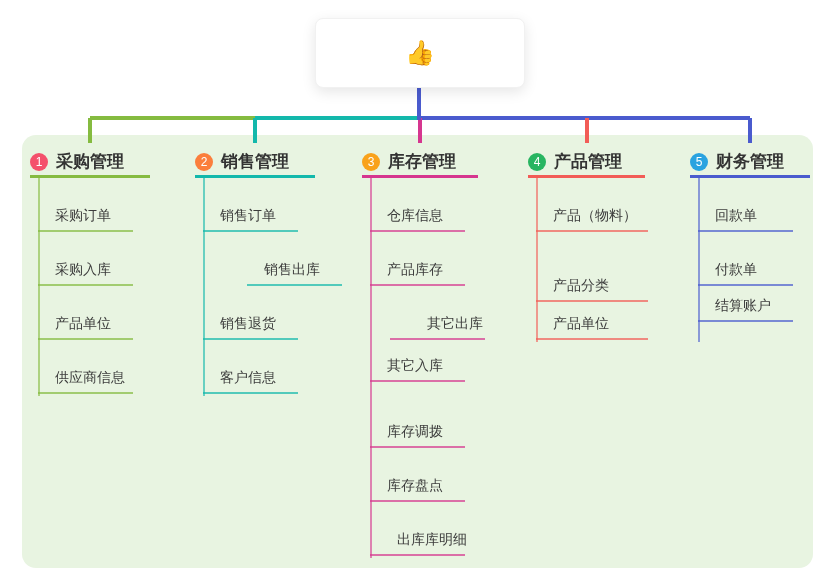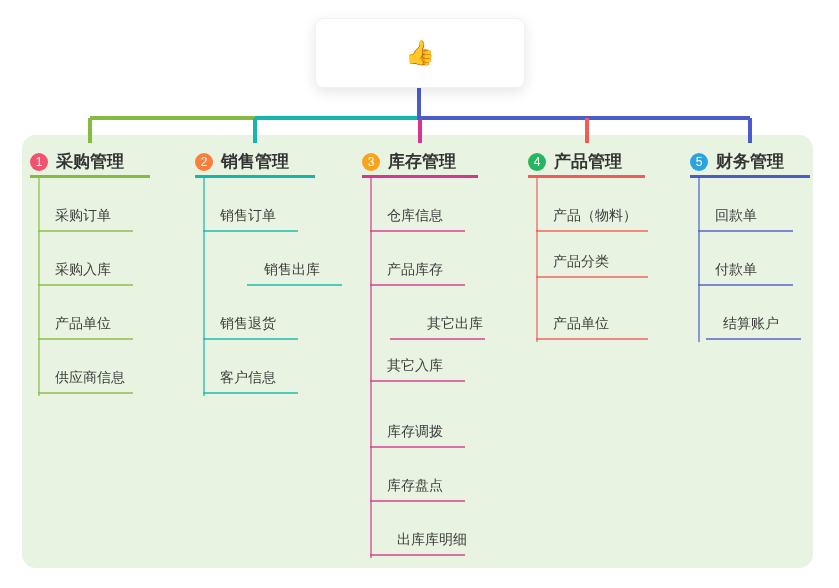--- a/index.html
+++ b/index.html
@@ -135,24 +135,24 @@
       <div class="leaf" style="left: 370px; top: 356px; width: 95px; border-bottom-color: rgba(214, 54, 143, 0.7);">其它入库</div>
       <div class="leaf" style="left: 370px; top: 422px; width: 95px; border-bottom-color: rgba(214, 54, 143, 0.7);">库存调拨</div>
       <div class="leaf" style="left: 370px; top: 476px; width: 95px; border-bottom-color: rgba(214, 54, 143, 0.7);">库存盘点</div>
       <div class="leaf" style="left: 370px; top: 530px; width: 95px; border-bottom-color: rgba(214, 54, 143, 0.7); padding-left: 27px;">出库库明细</div>
       <div class="branch-header" style="left: 528px; top: 150px; width: 117px; border-bottom-color: rgb(242, 92, 87);">
         <div class="badge" style="background: rgb(40, 181, 97);">4</div>
         <div class="btext">产品管理</div>
       </div>
       <div class="trunk" style="left: 536px; top: 178px; height: 164px; background: rgba(242, 92, 87, 0.6);"></div>
       <div class="leaf" style="left: 536px; top: 206px; width: 112px; border-bottom-color: rgba(242, 92, 87, 0.7);">产品（物料）</div>
-      <div class="leaf" style="left: 536px; top: 252px; width: 112px; border-bottom-color: rgba(242, 92, 87, 0.7);">产品分类</div>
+      <div class="leaf" style="left: 536px; top: 276px; width: 112px; border-bottom-color: rgba(242, 92, 87, 0.7);">产品分类</div>
       <div class="leaf" style="left: 536px; top: 314px; width: 112px; border-bottom-color: rgba(242, 92, 87, 0.7);">产品单位</div>
       <div class="branch-header" style="left: 690px; top: 150px; width: 120px; border-bottom-color: rgb(74, 91, 206);">
         <div class="badge" style="background: rgb(42, 163, 224);">5</div>
         <div class="btext">财务管理</div>
       </div>
       <div class="trunk" style="left: 698px; top: 178px; height: 164px; background: rgba(74, 91, 206, 0.6);"></div>
       <div class="leaf" style="left: 698px; top: 206px; width: 95px; border-bottom-color: rgba(74, 91, 206, 0.7);">回款单</div>
       <div class="leaf" style="left: 698px; top: 260px; width: 95px; border-bottom-color: rgba(74, 91, 206, 0.7);">付款单</div>
-      <div class="leaf" style="left: 698px; top: 314px; width: 95px; border-bottom-color: rgba(74, 91, 206, 0.7); margin-left: 8px;">结算账户</div>
+      <div class="leaf" style="left: 698px; top: 296px; width: 95px; border-bottom-color: rgba(74, 91, 206, 0.7);">结算账户</div>
     </div>
 </div>
 
 </body></html>

